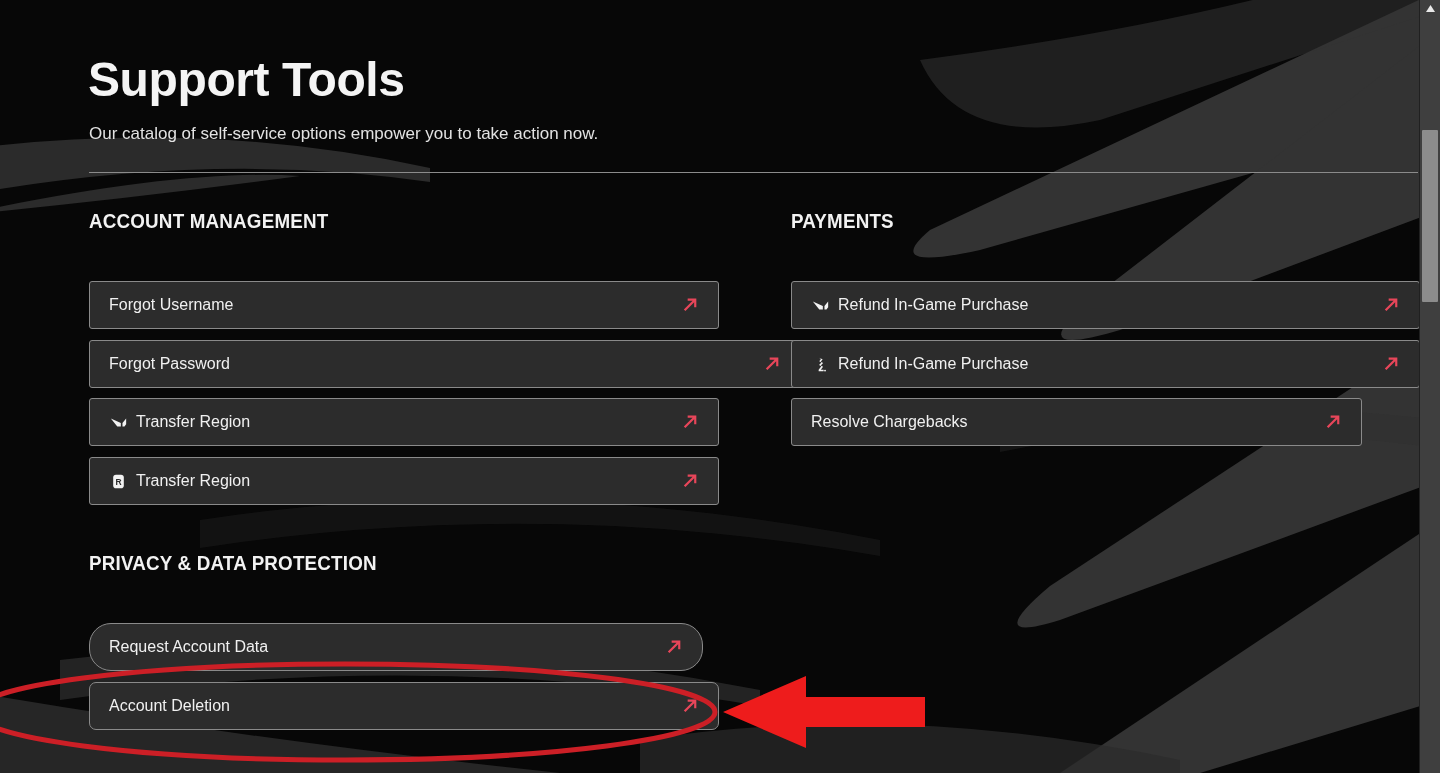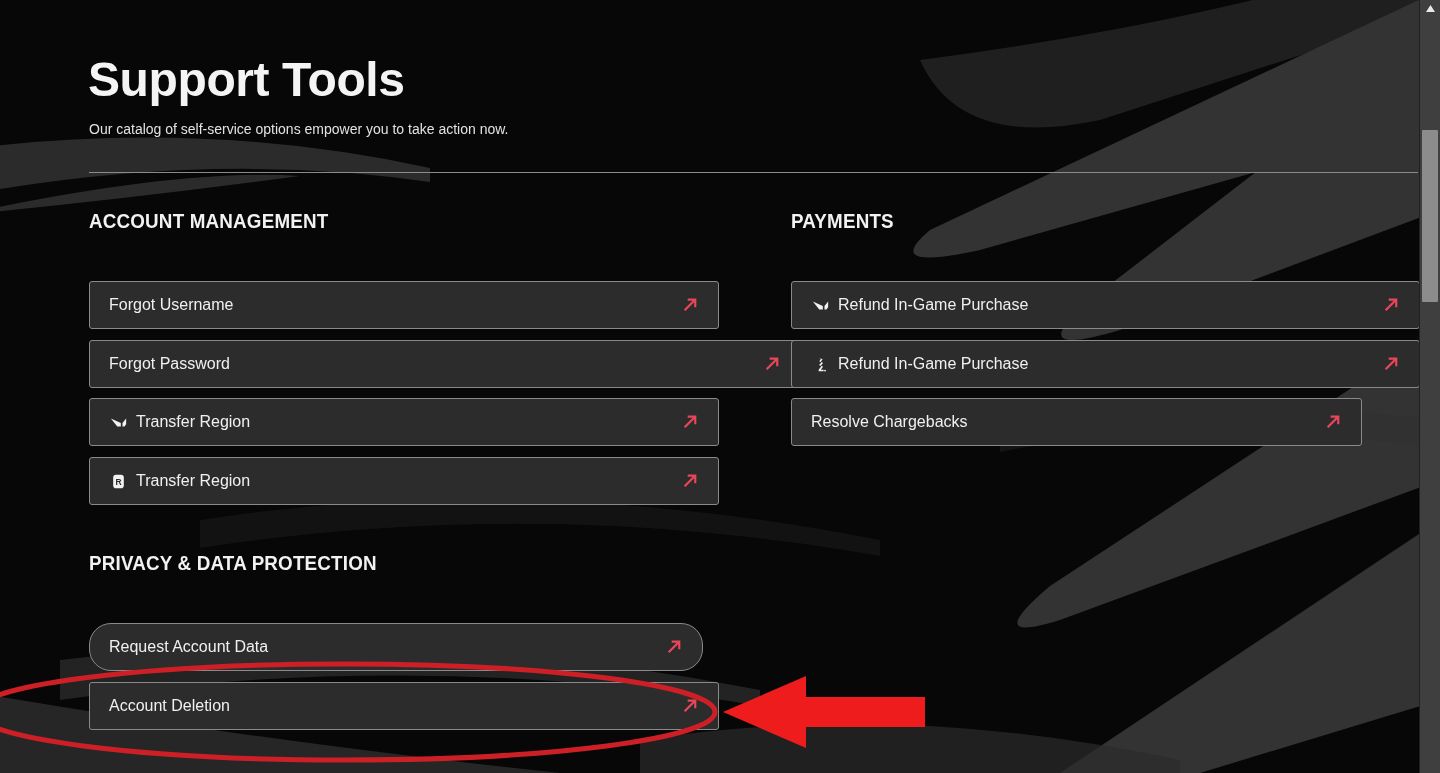--- a/index.html
+++ b/index.html
@@ -49,21 +49,21 @@
     color: #f4f4f4;
     letter-spacing: -0.4px;
     line-height: 1.1;
     white-space: nowrap;
   }
 
   .page-subtitle {
     position: absolute;
     left: 45px;
     top: 107px;
-    font-size: 14px;
+    font-size: 17px;
     color: #e2e2e2;
     white-space: nowrap;
   }
 
   .divider {
     position: absolute;
     left: 45px;
     top: 172px;
     width: 1329px;
     height: 1px;
@@ -233,21 +233,21 @@
             <path d="M6.5 19.2 L17.0 8.7 L17.0 14.6 L19.6 14.6 L19.6 4.2 L9.2 4.2 L9.2 6.8 L15.1 6.8 L4.6 17.3 Z" fill="#e8465a"></path>
           </svg>
         </div>
         <div class="section-heading" style="top: 552px;">PRIVACY &amp; DATA PROTECTION</div>
         <div class="tool-button" style="top: 623px; left: 0px; width: 614px; border-radius: 22px;">
           <span class="btn-label">Request Account Data</span>
           <svg class="ext-arrow" viewBox="0 0 24 24">
             <path d="M6.5 19.2 L17.0 8.7 L17.0 14.6 L19.6 14.6 L19.6 4.2 L9.2 4.2 L9.2 6.8 L15.1 6.8 L4.6 17.3 Z" fill="#e8465a"></path>
           </svg>
         </div>
-        <div class="tool-button" style="top: 682px; left: 0px; width: 630px;">
+        <div class="tool-button" style="top: 682px; left: 0px; width: 630px; border-radius: 7px;">
           <span class="btn-label">Account Deletion</span>
           <svg class="ext-arrow" viewBox="0 0 24 24">
             <path d="M6.5 19.2 L17.0 8.7 L17.0 14.6 L19.6 14.6 L19.6 4.2 L9.2 4.2 L9.2 6.8 L15.1 6.8 L4.6 17.3 Z" fill="#e8465a"></path>
           </svg>
         </div>
       </div>
     <div class="column right" id="col-right">
         <div class="section-heading" style="top: 210px;">PAYMENTS</div>
         <div class="tool-button" style="top: 281px; left: 0px; width: 629px;">
           <span class="game-icon">

